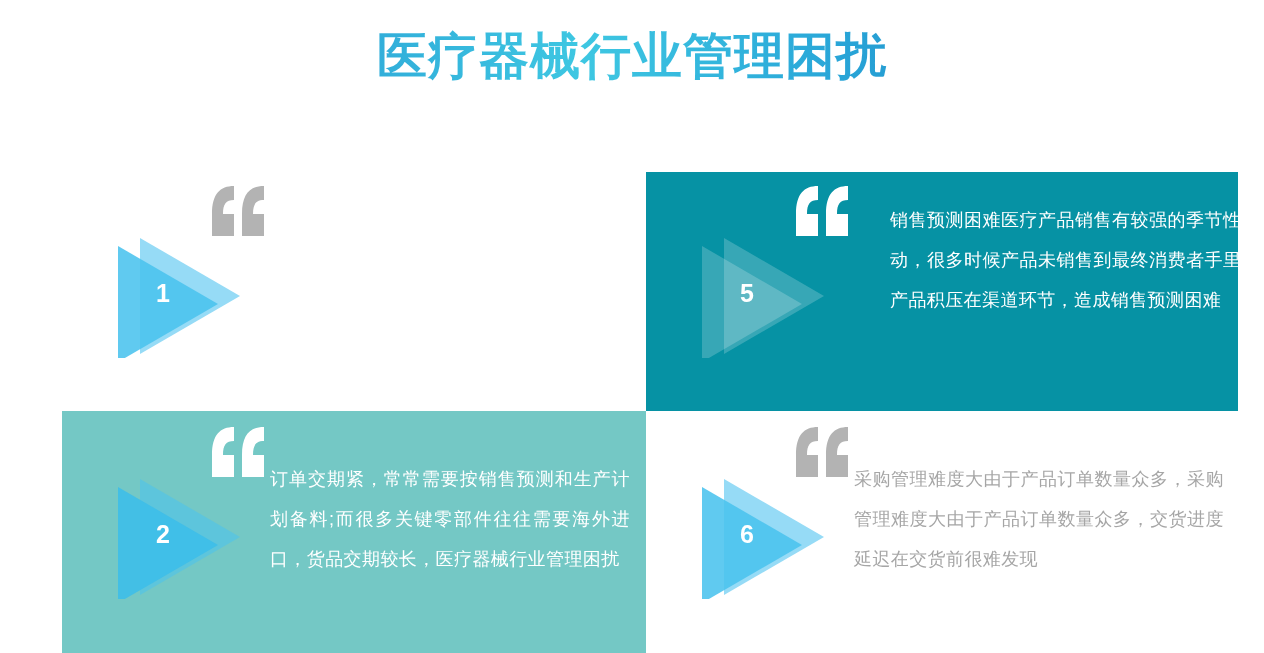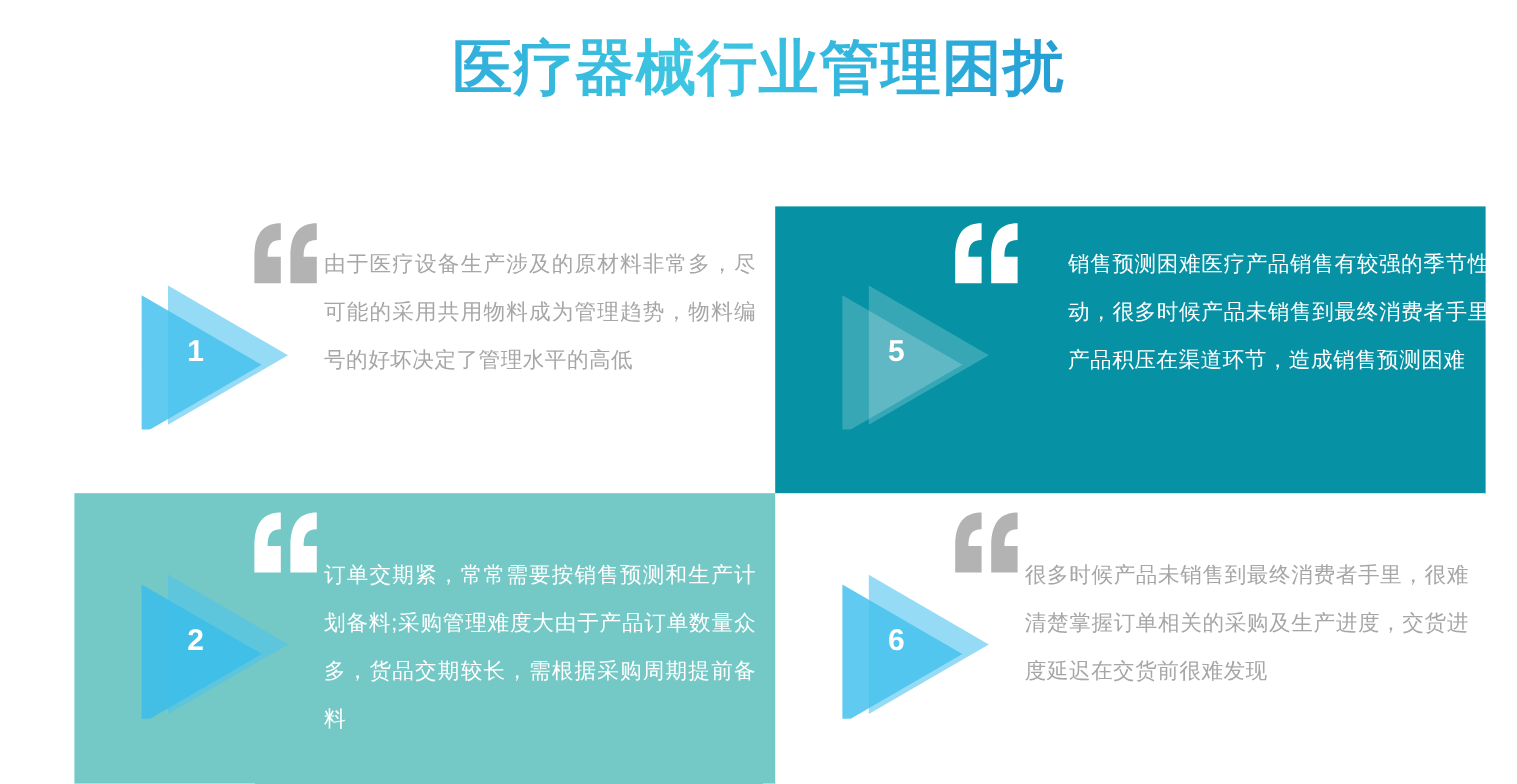--- a/index.html
+++ b/index.html
@@ -137,21 +137,20 @@
       <div class="arrow-number">1</div>
     </div>
 
     <div class="quote-mark">
       <svg viewBox="0 0 60 56" xmlns="http://www.w3.org/2000/svg">
         <path d="M2,30 C2,10 10,2 24,2 L24,16 C16,16 13,20 13,30 L24,30 L24,52 L2,52 Z" fill="#b3b3b3"></path>
         <path d="M32,30 C32,10 40,2 54,2 L54,16 C46,16 43,20 43,30 L54,30 L54,52 L32,52 Z" fill="#b3b3b3"></path>
       </svg>
     </div>
 
-    <div class="card-text">由于医疗设备生产涉及的原材料非常多，尽可能的采用共用物料成为管理趋势，物料编号的好坏决定了管理水平的高低</div>
   </div>
 
   <div class="card card-5 bg-teal">
 
     <div class="arrow">
       <svg viewBox="0 0 128 124" xmlns="http://www.w3.org/2000/svg">
         <polygon points="26,4 126,62 26,120" fill="#ffffff" fill-opacity="0.20"></polygon>
         <polygon points="4,12 104,70 4,128" fill="#ffffff" fill-opacity="0.20"></polygon>
       </svg>
       <div class="arrow-number">5</div>
@@ -177,36 +176,36 @@
       <div class="arrow-number">2</div>
     </div>
 
     <div class="quote-mark">
       <svg viewBox="0 0 60 56" xmlns="http://www.w3.org/2000/svg">
         <path d="M2,30 C2,10 10,2 24,2 L24,16 C16,16 13,20 13,30 L24,30 L24,52 L2,52 Z" fill="#ffffff"></path>
         <path d="M32,30 C32,10 40,2 54,2 L54,16 C46,16 43,20 43,30 L54,30 L54,52 L32,52 Z" fill="#ffffff"></path>
       </svg>
     </div>
 
-    <div class="card-text">订单交期紧，常常需要按销售预测和生产计划备料;采购管理难度大由于产品订单数量众多，货品交期较长，需根据采购周期提前备料</div>
+    <div class="card-text">订单交期紧，常常需要按销售预测和生产计划备料;而很多关键零部件往往需要海外进口，货品交期较长，医疗器械行业管理困扰</div>
   </div>
 
   <div class="card card-6 bg-white">
 
     <div class="arrow">
       <svg viewBox="0 0 128 124" xmlns="http://www.w3.org/2000/svg">
         <polygon points="26,4 126,62 26,120" fill="#96dbf6"></polygon>
         <polygon points="4,12 104,70 4,128" fill="#4ac3ee" fill-opacity="0.88"></polygon>
       </svg>
       <div class="arrow-number">6</div>
     </div>
 
     <div class="quote-mark">
       <svg viewBox="0 0 60 56" xmlns="http://www.w3.org/2000/svg">
         <path d="M2,30 C2,10 10,2 24,2 L24,16 C16,16 13,20 13,30 L24,30 L24,52 L2,52 Z" fill="#b3b3b3"></path>
         <path d="M32,30 C32,10 40,2 54,2 L54,16 C46,16 43,20 43,30 L54,30 L54,52 L32,52 Z" fill="#b3b3b3"></path>
       </svg>
     </div>
 
-    <div class="card-text">很多时候产品未销售到最终消费者手里，很难清楚掌握订单相关的采购及生产进度，交货进度延迟在交货前很难发现</div>
+    <div class="card-text">采购管理难度大由于产品订单数量众多，采购管理难度大由于产品订单数量众多，交货进度延迟在交货前很难发现</div>
   </div>
 
 </div>
 
 </body></html>

